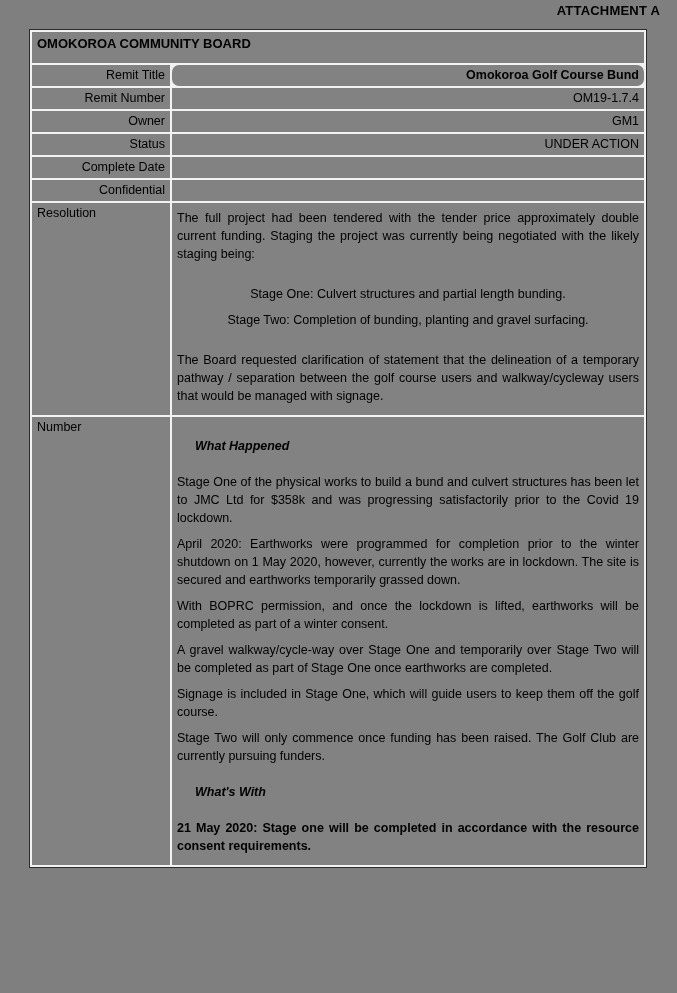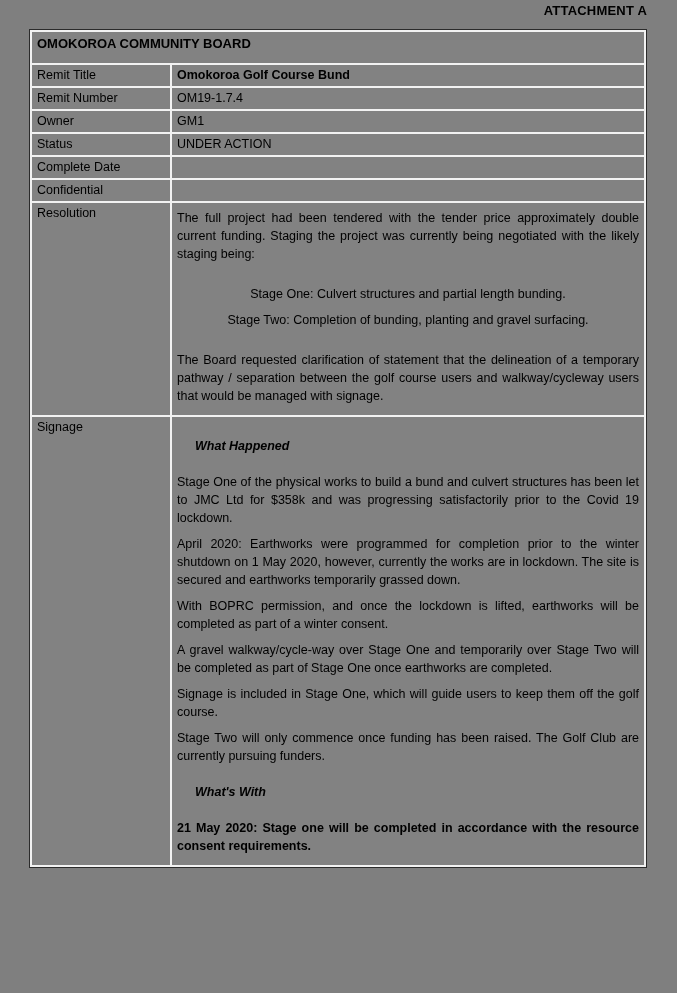--- a/index.html
+++ b/index.html
@@ -14,21 +14,21 @@
   body {
     width: 677px; height: 993px;
     background: var(--page_bg);
     font-family: "Liberation Sans", "DejaVu Sans", sans-serif;
     color: var(--ink);
     overflow: hidden;
   }
   .page { position: relative; width: 677px; height: 993px; }
 
   .attachment {
-    position: absolute; top: 3px; right: 30px;
+    position: absolute; top: 3px; right: 17px;
     font-size: 13px; font-weight: 700; letter-spacing: 0.2px;
   }
 
   table.remit {
     position: absolute; left: 29px; top: 29px;
     width: 618px;
     border-collapse: separate;
     border-spacing: 2px;
     background: var(--grid);
     border: 1px solid var(--outer_border);
@@ -42,22 +42,22 @@
     font-size: 12.5px;
     line-height: 17px;
     overflow: hidden;
   }
   td.title-cell {
     font-weight: 700;
     font-size: 13px;
     height: 31px;
     padding-top: 3px;
   }
-  tr.short td { height: 19px; }
-  td.val-bold { font-weight: 700; }
+  tr.short td { height: 19px; text-align: right; }
+  td.val-bold { font-weight: 700; border-radius: 7px; }
   tr.tall-resolution td { height: 206px; }
   tr.tall-actions td { height: 400px; }
 
   .longtext p {
     margin: 4px 0 8px 0;
     text-align: justify;
     line-height: 18px;
   }
   .longtext p.hd {
     margin: 18px;
@@ -118,21 +118,21 @@
         <p>The full project had been tendered with the tender price approximately double current funding. Staging the project was currently being negotiated with the likely staging being:</p>
         <div class="blank"></div>
         <p class="plain">Stage One: Culvert structures and partial length bunding.</p>
         <p class="plain">Stage Two: Completion of bunding, planting and gravel surfacing.</p>
         <div class="blank"></div>
         <p>The Board requested clarification of statement that the delineation of a temporary pathway / separation between the golf course users and walkway/cycleway users that would be managed with signage.</p>
       </td>
     </tr>
 
     <tr class="tall-actions">
-      <td>Signage</td>
+      <td>Number</td>
       <td class="longtext">
         <p class="hd">What Happened</p>
         <p>Stage One of the physical works to build a bund and culvert structures has been let to JMC Ltd for $358k and was progressing satisfactorily prior to the Covid 19 lockdown.</p>
         <p>April 2020:  Earthworks were programmed for completion prior to the winter shutdown on 1 May 2020, however, currently the works are in lockdown. The site is secured and earthworks temporarily grassed down.</p>
         <p>With BOPRC permission, and once the lockdown is lifted, earthworks will be completed as part of a winter consent.</p>
         <p>A gravel walkway/cycle-way over Stage One and temporarily over Stage Two will be completed as part of Stage One once earthworks are completed.</p>
         <p>Signage is included in Stage One, which will guide users to keep them off the golf course.</p>
         <p>Stage Two will only commence once funding has been raised.  The Golf Club are currently pursuing funders.</p>
         <p class="hd">What's With</p>
         <p class="bold">21 May 2020: Stage one will be completed in accordance with the resource consent requirements.</p>

